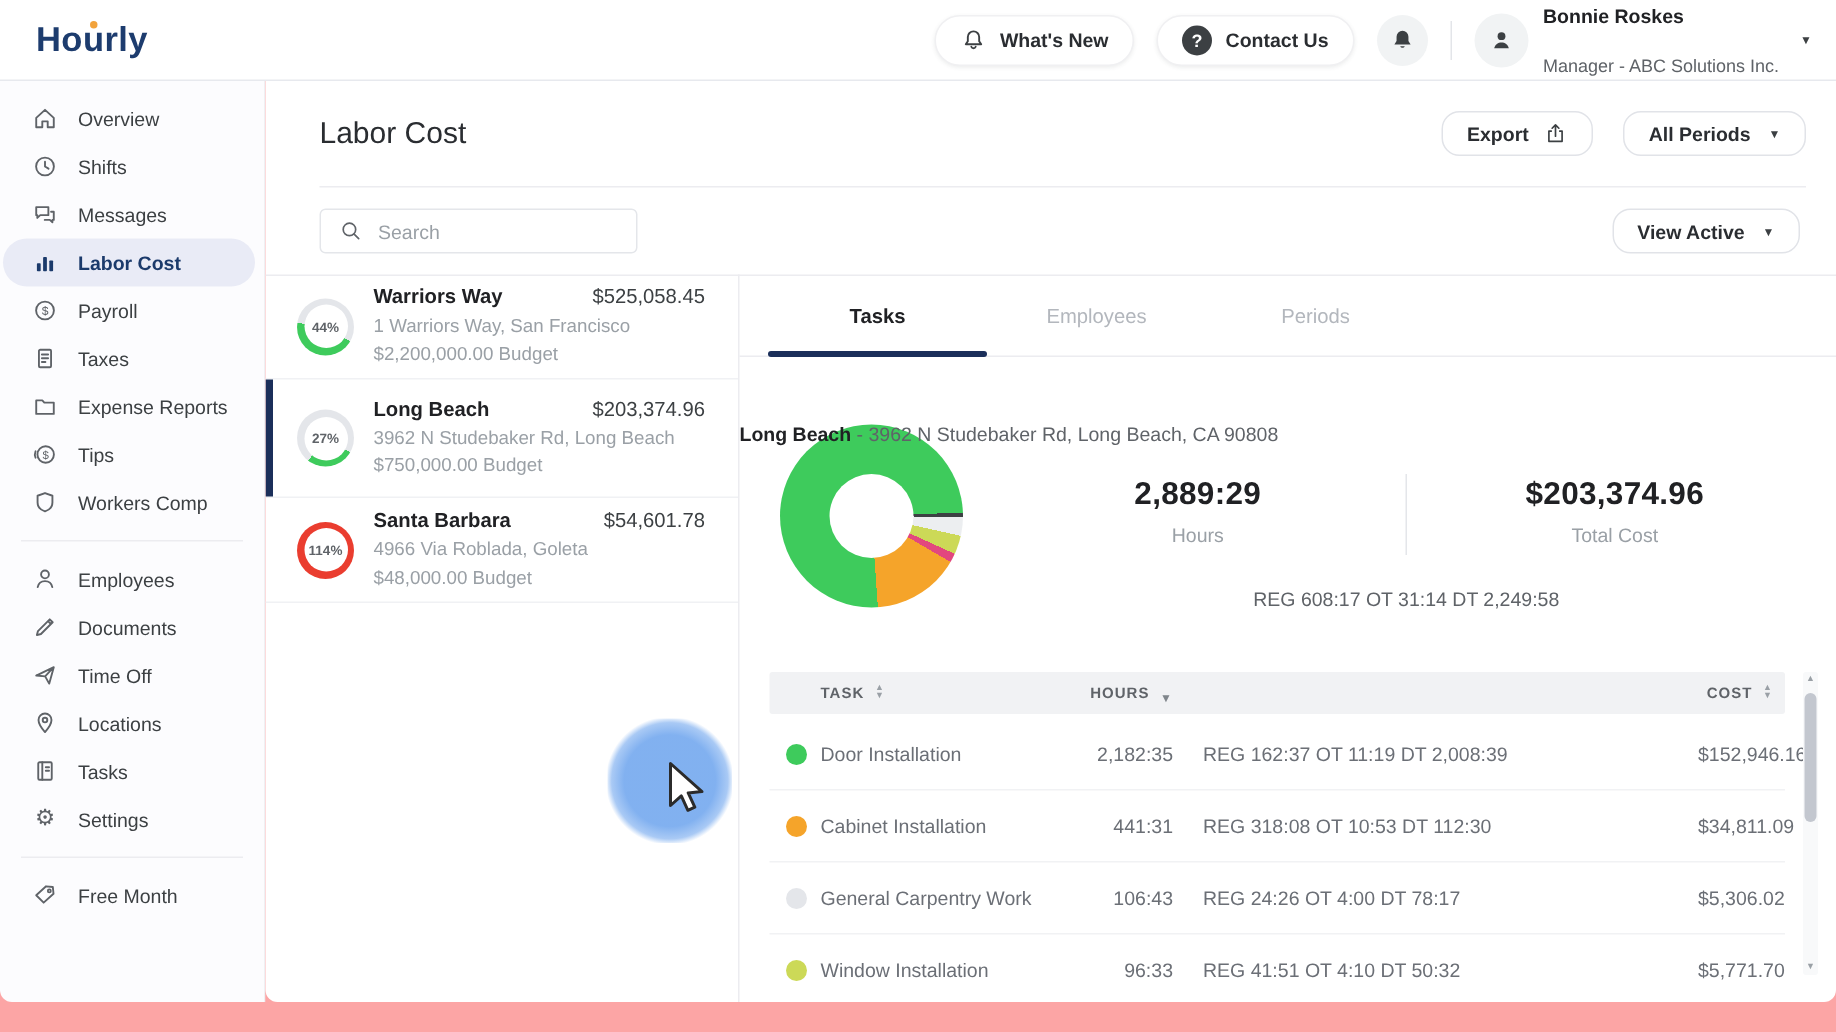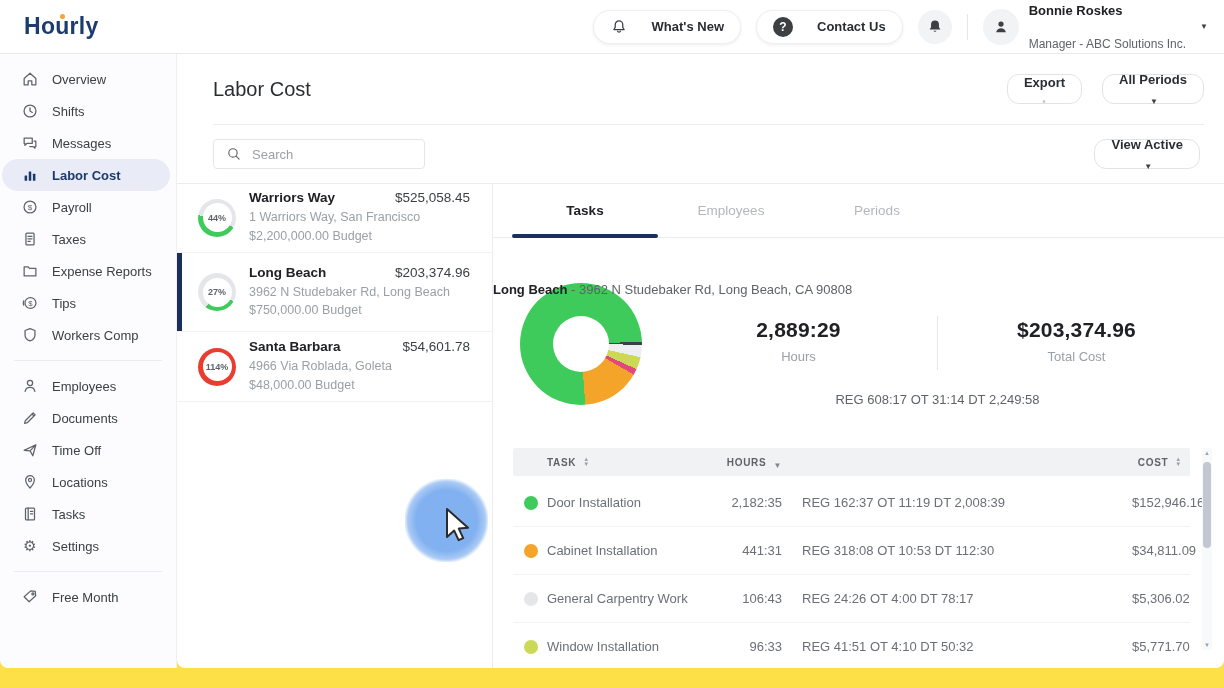--- a/index.html
+++ b/index.html
@@ -1,26 +1,26 @@
 <!DOCTYPE html>
 <html><head>
 <meta charset="utf-8">
 <style>
   * { margin:0; padding:0; box-sizing:border-box; }
   html,body { width:1224px; height:688px; font-family:"Liberation Sans","DejaVu Sans",sans-serif; }
-  .app { position:relative; width:1224px; height:688px; background:#fde047; overflow:hidden; }
+  .app { position:relative; width:1224px; height:688px; background:#fca5a5; overflow:hidden; }
 
   
   .topbar { position:absolute; top:0; left:0; width:1224px; height:54px; background:#fff;
             border-bottom:1px solid #e7e9ee; display:flex; align-items:center;
             padding:0 16px 0 24px; z-index:6; }
   .logo { position:relative; font-size:23px; font-weight:700; letter-spacing:.3px; color:#1d3c6e; }
   .logo-dot { position:absolute; left:36px; top:1px; width:5px; height:5px; border-radius:50%; background:#f2a33c; }
   .topbar-right { margin-left:auto; display:flex; align-items:center; gap:15px; }
-  .pill { display:flex; align-items:center; gap:24px; height:34px; padding:0 16px; background:#fff;
+  .pill { display:flex; align-items:center; gap:9px; height:34px; padding:0 16px; background:#fff;
           border:1px solid #f0f0f2; border-radius:18px; box-shadow:0 1px 3px rgba(60,64,67,.10);
           font-size:13px; font-weight:700; color:#2a2d31; cursor:pointer; }
   .qmark { width:20px; height:20px; border-radius:50%; background:#3c4043; color:#fff; font-size:12px;
            font-weight:700; display:flex; align-items:center; justify-content:center; }
   .circle-btn { width:34px; height:34px; border-radius:50%; background:#f1f3f4; display:flex;
                 align-items:center; justify-content:center; cursor:pointer; }
   .tb-divider { width:1px; height:26px; background:#e3e5e9; }
   .user { display:flex; align-items:center; gap:10px; cursor:pointer; }
   .avatar { width:36px; height:36px; border-radius:50%; background:#f1f3f4; display:flex;
             align-items:center; justify-content:center; }
@@ -40,21 +40,21 @@
   .gear-glyph { width:18px; text-align:center; font-size:15px; color:#5f6368; line-height:18px; }
 
   
   .main { position:absolute; top:54px; left:177px; right:0; bottom:20px; background:#fff;
           border-radius:0 0 8px 8px; overflow:hidden; }
   .page-header { height:70px; display:flex; align-items:center; padding:0 20px 0 36px; }
   .page-title { font-size:20px; color:#2a2d31; }
   .header-actions { margin-left:auto; display:flex; align-items:center; gap:20px; }
   .btn { display:flex; align-items:center; justify-content:center; gap:10px; height:30px; padding:0 16px;
          background:#fff; border:1px solid #e1e3e8; border-radius:12px; font-size:13px; font-weight:700;
-         color:#2a2d31; cursor:pointer;flex-direction:column; }
+         color:#2a2d31; cursor:pointer; }
   .btn .caret { margin-left:2px; }
   .hr { border-top:1px solid #ececf0; margin:0 20px 0 36px; }
   .toolbar { height:58px; display:flex; align-items:center; padding:0 24px 0 36px; }
   .search-box { display:flex; align-items:center; gap:10px; width:212px; height:30px; padding:0 12px;
                 border:1px solid #e4e6ea; border-radius:4px; }
   .search-box input { border:none; outline:none; flex:1; font-size:13px; color:#3c4043; min-width:0;
                       font-family:inherit; }
   .search-box input::placeholder { color:#9aa0a6; }
   .hr-full { border-top:1px solid #ececf0; }
 

